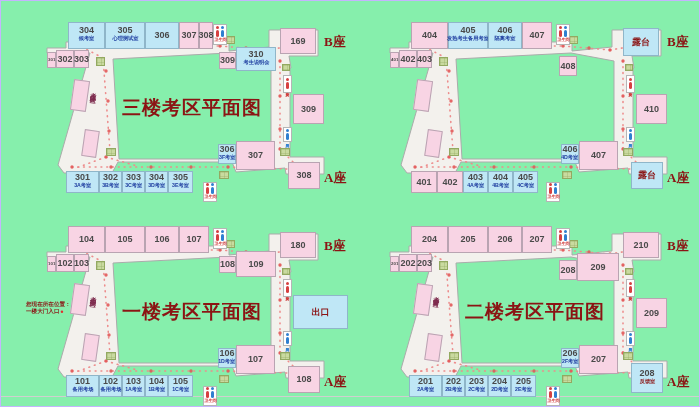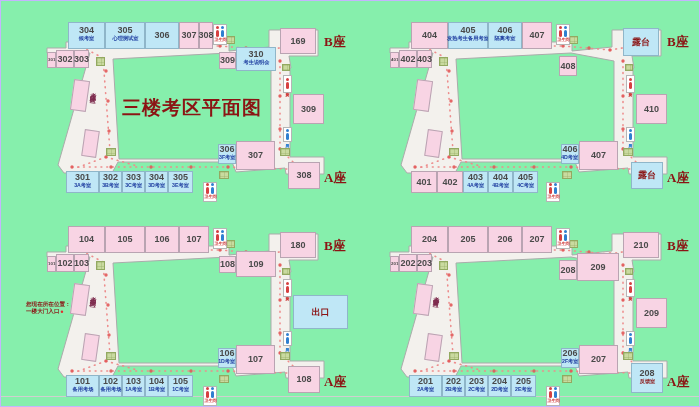--- a/index.html
+++ b/index.html
@@ -437,20 +437,21 @@
         <span class="sub">1A考室</span>
       </div>
       <div class="room blue" style="left: 139px; top: 170px; width: 23px; height: 22px; position: absolute;">
         <span class="num">104</span>
         <span class="sub">1B考室</span>
       </div>
       <div class="room blue" style="left: 162px; top: 170px; width: 25px; height: 22px; position: absolute;">
         <span class="num">105</span>
         <span class="sub">1C考室</span>
       </div>
+      <div class="fl-title">一楼考区平面图</div>
       <div class="bldg" style="left: 318px; top: 32px; position: absolute;">B座</div>
       <div class="bldg" style="left: 318px; top: 168px; position: absolute;">A座</div>
       <div class="cortext" style="left: 84px; top: 86px; position: absolute;">考生报到区</div>
       <div class="annot" style="left: 20px; top: 95px; position: absolute;">
         <div>您现在所在位置：</div>
         <div><span>一楼大门入口</span><span class="dot"></span></div>
       </div>
     </div>
     <div class="quad" style="left: 348px; top: 204px; width: 350px; height: 204px; position: absolute;">
       <svg width="350" height="204">
@@ -574,17 +575,18 @@
         <span class="sub">2C考室</span>
       </div>
       <div class="room blue" style="left: 139px; top: 170px; width: 23px; height: 22px; position: absolute;">
         <span class="num">204</span>
         <span class="sub">2D考室</span>
       </div>
       <div class="room blue" style="left: 162px; top: 170px; width: 25px; height: 22px; position: absolute;">
         <span class="num">205</span>
         <span class="sub">2E考室</span>
       </div>
+      <div class="fl-title">二楼考区平面图</div>
       <div class="bldg" style="left: 318px; top: 32px; position: absolute;">B座</div>
       <div class="bldg" style="left: 318px; top: 168px; position: absolute;">A座</div>
       <div class="cortext" style="left: 84px; top: 86px; position: absolute;">考生誊写区</div>
     </div>
   </div>
 
 </body></html>

